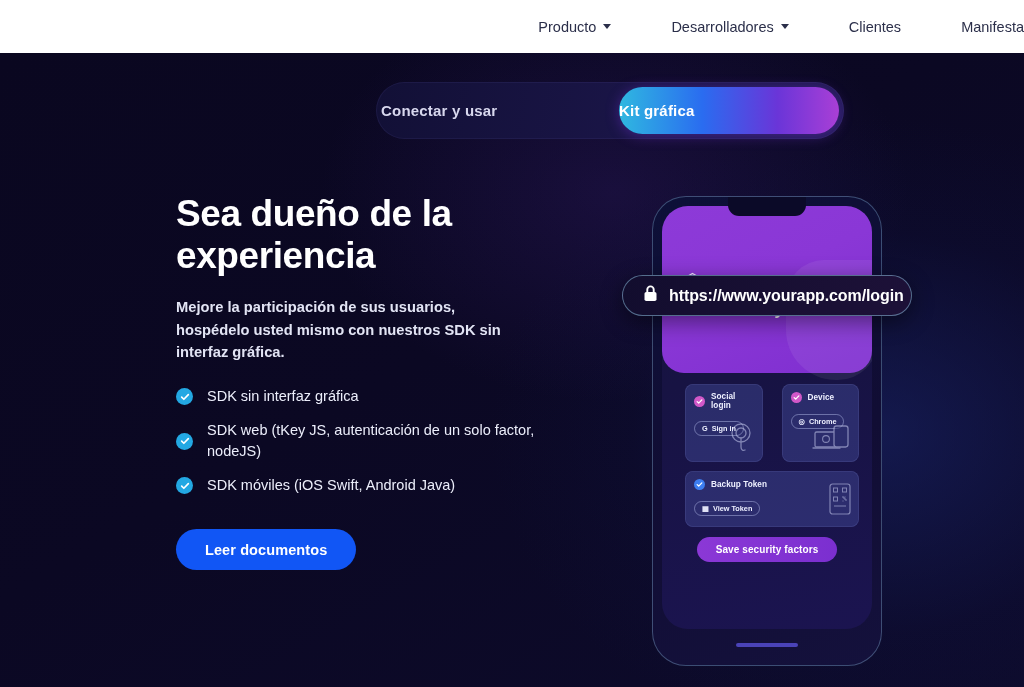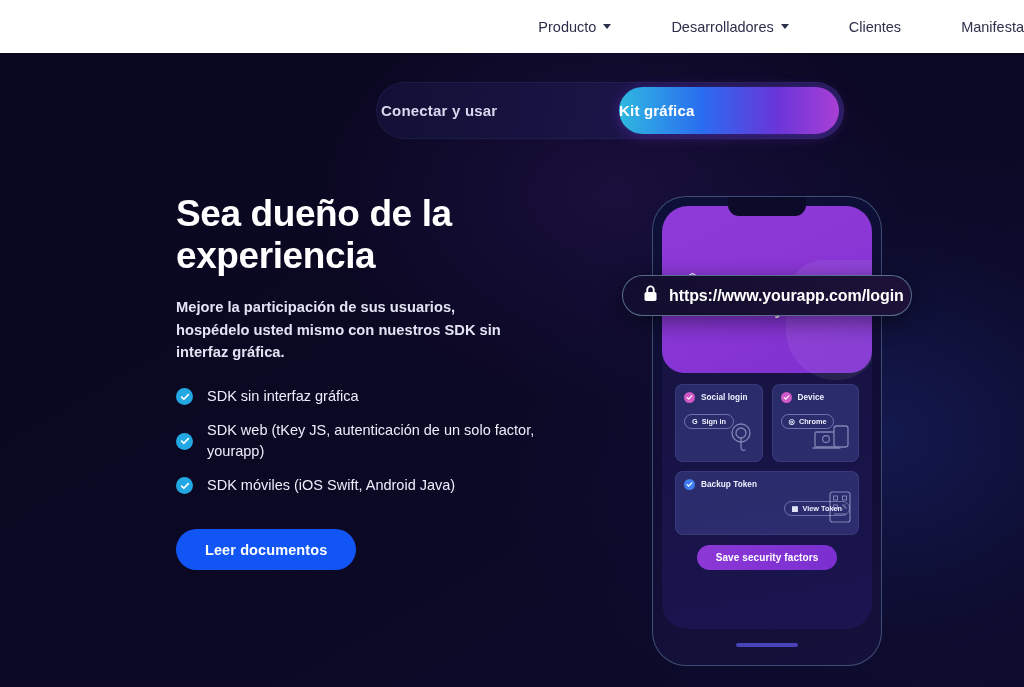--- a/index.html
+++ b/index.html
@@ -121,23 +121,23 @@
   .brandmark { width:17px; height:17px; }
   .brandname { color:#f2e8ff; font-size:10.5px; font-weight:700; letter-spacing:.1px; }
   .app-title { color:#ffffff; font-size:16.5px; font-weight:700; letter-spacing:-.2px; }
 
   .cards { padding:11px 13px 0 13px; }
   .row { display:flex; gap:9px; margin-bottom:9px; }
   .card {
     position:relative; flex:1; border-radius:8px; padding:8px 9px 0 9px;
     background:rgba(72,82,165,0.40);
     box-shadow:inset 0 0 0 .8px rgba(150,160,230,0.16);
-    height:78px; overflow:hidden;
-  }
-  .card.wide { height:64px;text-align:right; }
+    height:78px; overflow:hidden;margin-left:10px;
+  }
+  .card.wide { height:56px; }
   .crow { display:flex; align-items:center; gap:6px; margin-bottom:7px; }
   .cchk { width:11px; height:11px; border-radius:50%; display:flex; align-items:center; justify-content:center; flex:0 0 11px; }
   .cchk.pink { background:#d158c8; }
   .cchk.blue { background:#3d7ef0; }
   .cchk svg { width:7px; height:7px; display:block; }
   .clabel { color:#eef0ff; font-size:8.2px; font-weight:700; letter-spacing:.05px; }
   .pill {
     display:inline-flex; align-items:center; gap:4px; height:15px; padding:0 7px;
     border-radius:8px; border:.8px solid rgba(190,200,245,0.45);
     color:#eef0ff; font-size:7.3px; font-weight:700;
@@ -217,21 +217,21 @@
             </svg>
         </span>
         <span class="txt">SDK sin interfaz gráfica</span>
       </li>
       <li class="fitem">
         <span class="chk">
           <svg viewBox="0 0 12 12">
               <path d="M2 6.2 L4.6 8.7 L10 3.2" stroke="#ffffff" stroke-width="2" fill="none" stroke-linecap="round" stroke-linejoin="round"></path>
             </svg>
         </span>
-        <span class="txt">SDK web (tKey JS, autenticación de un solo factor, yourapp)</span>
+        <span class="txt">SDK web (tKey JS, autenticación de un solo factor, nodeJS)</span>
       </li>
       <li class="fitem">
         <span class="chk">
           <svg viewBox="0 0 12 12">
               <path d="M2 6.2 L4.6 8.7 L10 3.2" stroke="#ffffff" stroke-width="2" fill="none" stroke-linecap="round" stroke-linejoin="round"></path>
             </svg>
         </span>
         <span class="txt">SDK móviles (iOS Swift, Android Java)</span>
       </li>
     </ul>

